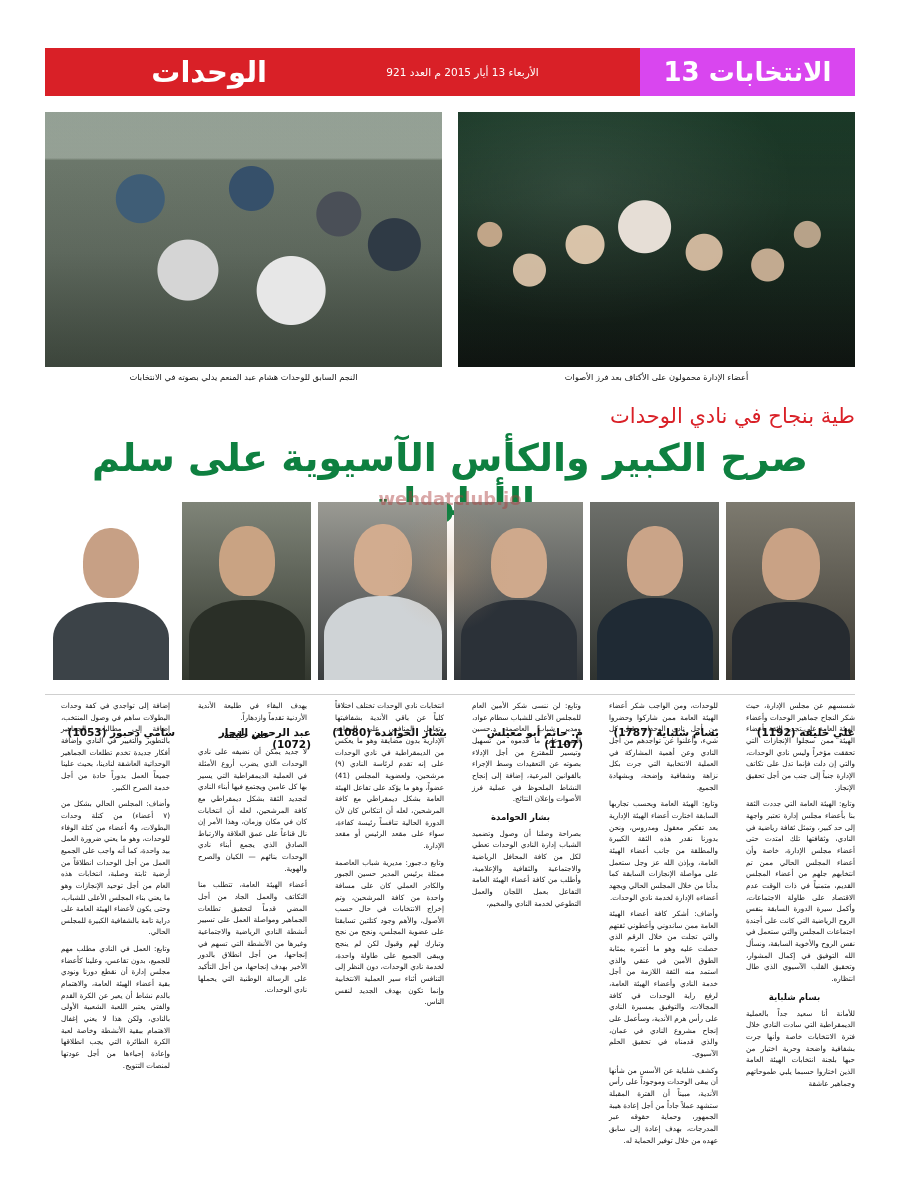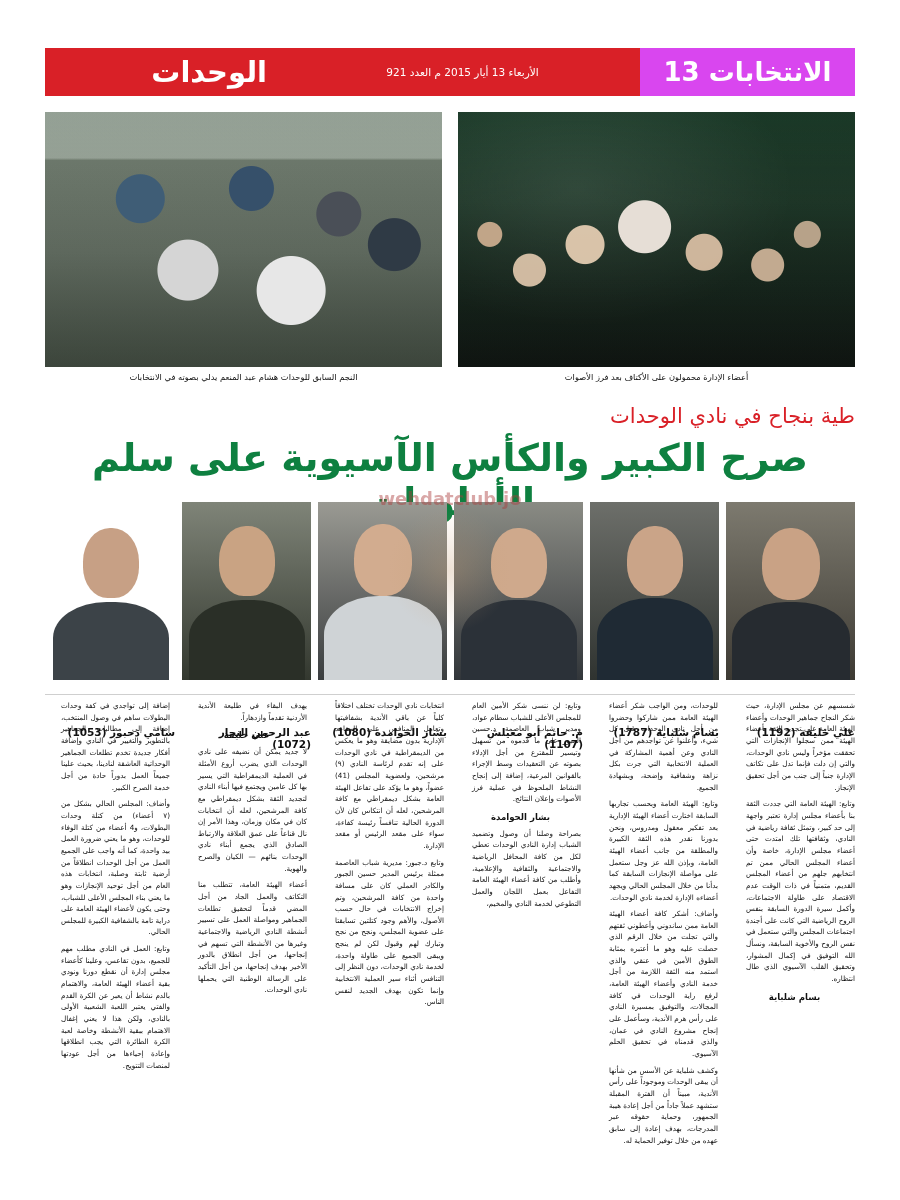--- a/index.html
+++ b/index.html
@@ -221,20 +221,21 @@
   <div class="pname" style="right:589px;">عبد الرحمن النجار (1072)</div>
   <div class="pname" style="right:725px;">سامي دحبور (1053)</div>
 
   <div class="divline"></div>
 
   <div class="cols">
     <div class="col" style="right:0;">
         <p>شسسهم عن مجلس الإدارة، حيث شكر النجاح جماهير الوحدات وأعضاء الهيئة العامة على تجديد الثقة بأعضاء الهيئة ممن سجلوا الإنجازات التي تحققت مؤخراً وليس نادي الوحدات، والتي إن دلت فإنما تدل على تكاتف الإدارة جنباً إلى جنب من أجل تحقيق الإنجاز.</p>
         <p>وتابع: الهيئة العامة التي جددت الثقة بنا بأعضاء مجلس إدارة تعتبر واجهة إلى حد كبير، وتمثل ثقافة رياضية في النادي، وثقافتها تلك امتدت حتى أعضاء مجلس الإدارة، خاصة وأن أعضاء المجلس الحالي ممن تم انتخابهم جلهم من أعضاء المجلس القديم، متمنياً في ذات الوقت عدم الاقتصاد على طاولة الاجتماعات، وأكمل سيرة الدورة السابقة بنفس الروح الرياضية التي كانت على أجندة اجتماعات المجلس والتي ستعمل في نفس الروح والأخوية السابقة، ونسأل الله التوفيق في إكمال المشوار، وتحقيق القلب الآسيوي الذي طال انتظاره.</p>
         <h4>بسام شلباية</h4>
+        <p>للأمانة أنا سعيد جداً بالعملية الديمقراطية التي سادت النادي خلال فترة الانتخابات خاصة وأنها جرت بشفافية واضحة وحرية اختيار من حبها بلجنة انتخابات الهيئة العامة الذين اختاروا حسبما يلبي طموحاتهم وجماهير عاشقة</p>
       </div>
     <div class="col" style="right:137px;">
         <p>للوحدات، ومن الواجب شكر أعضاء الهيئة العامة ممن شاركوا وحضروا من أجل نادي الوحدات قبل كل شيء، وأعلنوا عن تواجدهم من أجل النادي وعن أهمية المشاركة في العملية الانتخابية التي جرت بكل نزاهة وشفافية وإضحة، وبشهادة الجميع.</p>
         <p>وتابع: الهيئة العامة وبحسب تجاربها السابقة اختارت أعضاء الهيئة الإدارية بعد تفكير معقول ومدروس، ونحن بدورنا نقدر هذه الثقة الكبيرة والمطلقة من جانب أعضاء الهيئة العامة، وبإذن الله عز وجل ستعمل على مواصلة الإنجازات السابقة كما بدأنا من خلال المجلس الحالي ويجهد أعضاءه الإدارة لخدمة نادي الوحدات.</p>
         <p>وأضاف: أشكر كافة أعضاء الهيئة العامة ممن ساندوني وأعطوني ثقتهم والتي تجلت من خلال الرقم الذي حصلت عليه وهو ما أعتبره بمثابة الطوق الأمين في عنقي والذي استمد منه الثقة اللازمة من أجل خدمة النادي وأعضاء الهيئة العامة، لرفع راية الوحدات في كافة المجالات، والتوفيق بمسيرة النادي على رأس هرم الأندية، وسأعمل على إنجاح مشروع النادي في عمان، والذي قدمناه في تحقيق الحلم الآسيوي.</p>
         <p>وكشف شلباية عن الأسس من شأنها أن يبقى الوحدات وموجوداً على رأس الأندية، مبيناً أن الفترة المقبلة ستشهد عملاً جاداً من أجل إعادة هيبة الجمهور، وحماية حقوقه عبر المدرجات، بهدف إعادة إلى سابق عهده من خلال توفير الحماية له.</p>
       </div>
     <div class="col" style="right:274px;">
         <p>وتابع: لن ننسى شكر الأمين العام للمجلس الأعلى للشباب سطام عواد، ومدير شباب العاصمة د.حسين الجبور على ما قدموه من تسهيل وتيسير للمقترع من أجل الإدلاء بصوته عن التعقيدات وسط الإجراء بالقوانين المرعية، إضافة إلى إنجاح النشاط الملحوظ في عملية فرز الأصوات وإعلان النتائج.</p>
         <h4>بشار الحوامدة</h4>

